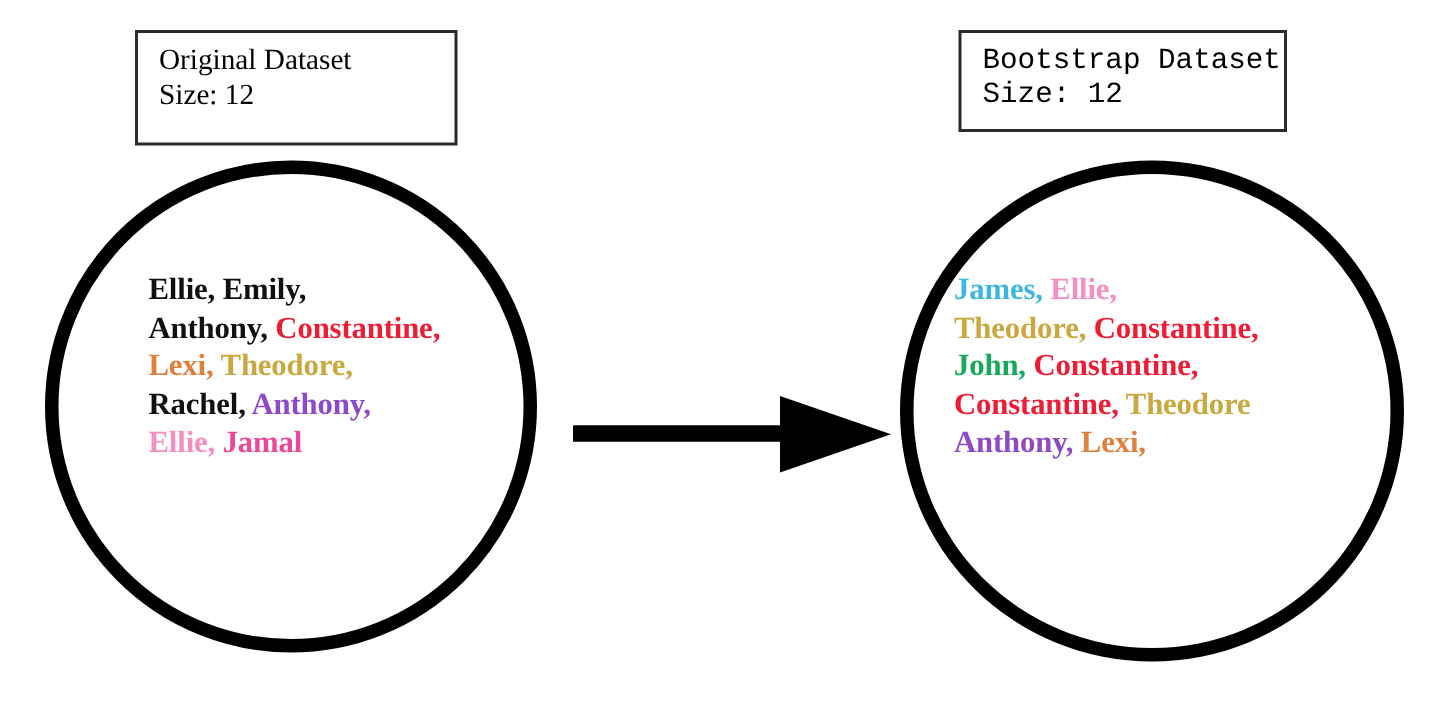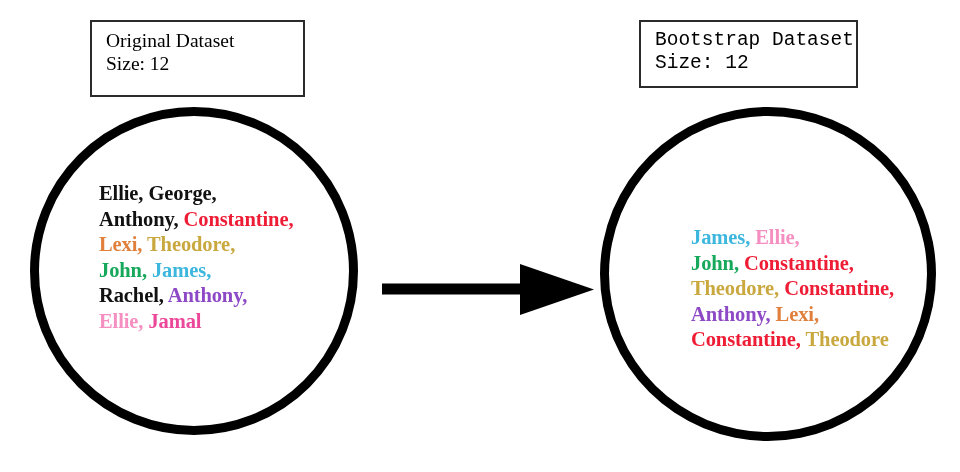--- a/index.html
+++ b/index.html
@@ -43,21 +43,21 @@
 
   .name-list {
     position: absolute;
     font-weight: bold;
     font-size: 20.5px;
     line-height: 25.6px;
     white-space: nowrap;
     letter-spacing: -0.1px;
   }
   #original-names  { left: 99px;  top: 181px; }
-  #bootstrap-names { left: 691px; top: 181px; margin-top: 44px; }
+  #bootstrap-names { left: 636px; top: 181px; }
   .name-line { display: block; }
   .name { }
   .sep { }
 
   
   #transform-arrow {
     position: absolute;
     left: 382px;
     top: 262px;
     width: 212px;
@@ -72,35 +72,34 @@
   <span class="ln">Size: 12</span>
 </div>
 
 <div class="label-box" id="bootstrap-label-box">
   <span class="ln">Bootstrap Dataset</span>
   <span class="ln">Size: 12</span>
 </div>
 
 <div class="circle" id="original-circle"></div>
 <div class="name-list" id="original-names">
-    <span class="name-line"><span class="name" style="color: rgb(17, 17, 17);">Ellie</span><span class="sep" style="color: rgb(17, 17, 17);">, </span><span class="name" style="color: rgb(17, 17, 17);">George</span><span class="sep" style="color: rgb(17, 17, 17);">,</span></span>
+    <span class="name-line"><span class="name" style="color: rgb(17, 17, 17);">Ellie</span><span class="sep" style="color: rgb(17, 17, 17);">, </span><span class="name" style="color: rgb(17, 17, 17);">Emily</span><span class="sep" style="color: rgb(17, 17, 17);">,</span></span>
     <span class="name-line"><span class="name" style="color: rgb(17, 17, 17);">Anthony</span><span class="sep" style="color: rgb(17, 17, 17);">, </span><span class="name" style="color: rgb(239, 28, 53);">Constantine</span><span class="sep" style="color: rgb(239, 28, 53);">,</span></span>
     <span class="name-line"><span class="name" style="color: rgb(224, 128, 60);">Lexi</span><span class="sep" style="color: rgb(224, 128, 60);">, </span><span class="name" style="color: rgb(201, 168, 63);">Theodore</span><span class="sep" style="color: rgb(201, 168, 63);">,</span></span>
-    <span class="name-line"><span class="name" style="color: rgb(22, 168, 91);">John</span><span class="sep" style="color: rgb(22, 168, 91);">, </span><span class="name" style="color: rgb(62, 183, 222);">James</span><span class="sep" style="color: rgb(62, 183, 222);">,</span></span>
     <span class="name-line"><span class="name" style="color: rgb(17, 17, 17);">Rachel</span><span class="sep" style="color: rgb(17, 17, 17);">, </span><span class="name" style="color: rgb(142, 73, 198);">Anthony</span><span class="sep" style="color: rgb(142, 73, 198);">,</span></span>
     <span class="name-line"><span class="name" style="color: rgb(245, 143, 194);">Ellie</span><span class="sep" style="color: rgb(245, 143, 194);">, </span><span class="name" style="color: #ec4899;">Jamal</span></span>
   </div>
 
 <div id="transform-arrow">
   <svg width="212" height="56" viewBox="0 0 212 56" xmlns="http://www.w3.org/2000/svg">
     <rect x="0" y="21.5" width="150" height="11" fill="#000000"></rect>
     <polygon points="138,2 212,27.5 138,53" fill="#000000"></polygon>
   </svg>
 </div>
 
 <div class="circle" id="bootstrap-circle"></div>
 <div class="name-list" id="bootstrap-names">
     <span class="name-line"><span class="name" style="color: rgb(62, 183, 222);">James</span><span class="sep" style="color: rgb(62, 183, 222);">, </span><span class="name" style="color: rgb(245, 143, 194);">Ellie</span><span class="sep" style="color: rgb(245, 143, 194);">,</span></span>
+    <span class="name-line"><span class="name" style="color: rgb(201, 168, 63);">Theodore</span><span class="sep" style="color: rgb(201, 168, 63);">, </span><span class="name" style="color: rgb(239, 28, 53);">Constantine</span><span class="sep" style="color: rgb(239, 28, 53);">,</span></span>
     <span class="name-line"><span class="name" style="color: rgb(22, 168, 91);">John</span><span class="sep" style="color: rgb(22, 168, 91);">, </span><span class="name" style="color: rgb(239, 28, 53);">Constantine</span><span class="sep" style="color: rgb(239, 28, 53);">,</span></span>
-    <span class="name-line"><span class="name" style="color: rgb(201, 168, 63);">Theodore</span><span class="sep" style="color: rgb(201, 168, 63);">, </span><span class="name" style="color: rgb(239, 28, 53);">Constantine</span><span class="sep" style="color: rgb(239, 28, 53);">,</span></span>
+    <span class="name-line"><span class="name" style="color: rgb(239, 28, 53);">Constantine</span><span class="sep" style="color: rgb(239, 28, 53);">, </span><span class="name" style="color: rgb(201, 168, 63);">Theodore</span></span>
     <span class="name-line"><span class="name" style="color: rgb(142, 73, 198);">Anthony</span><span class="sep" style="color: rgb(142, 73, 198);">, </span><span class="name" style="color: rgb(224, 128, 60);">Lexi</span><span class="sep" style="color: rgb(224, 128, 60);">,</span></span>
-    <span class="name-line"><span class="name" style="color: rgb(239, 28, 53);">Constantine</span><span class="sep" style="color: rgb(239, 28, 53);">, </span><span class="name" style="color: rgb(201, 168, 63);">Theodore</span></span>
   </div>
 
 </body></html>

